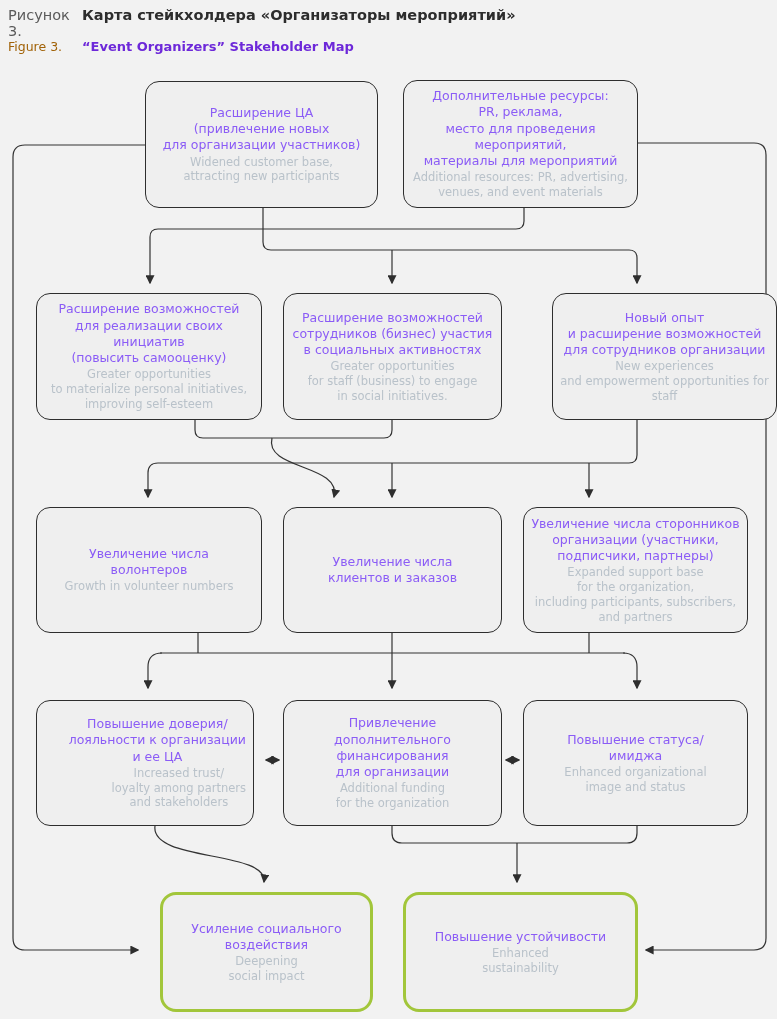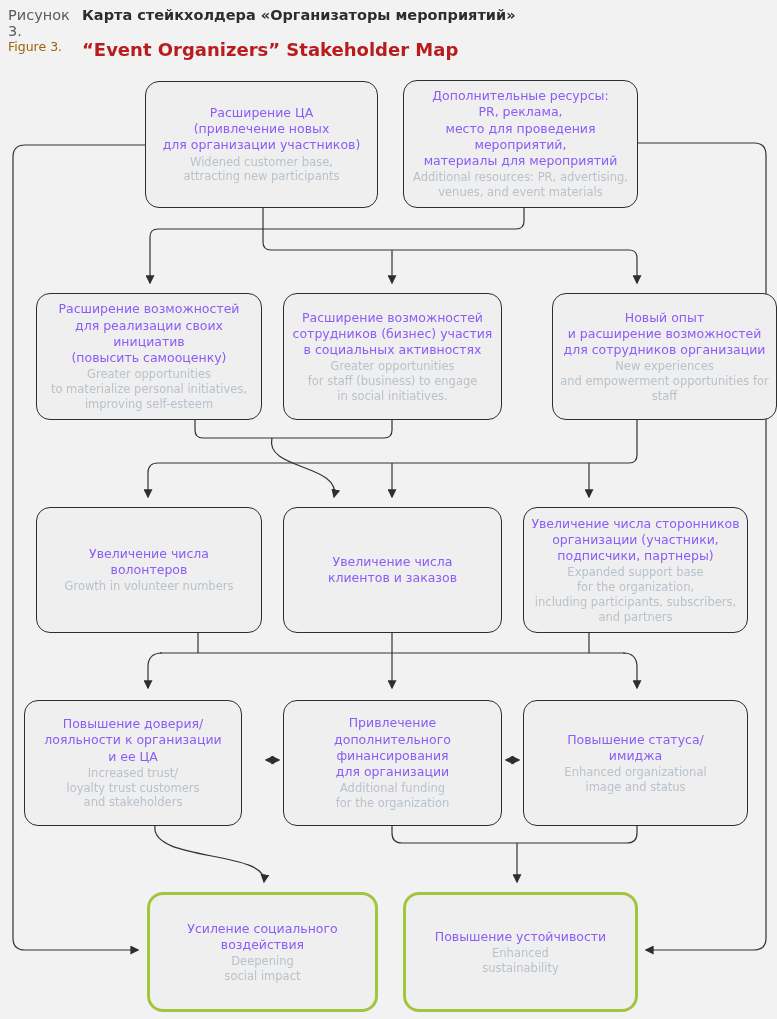--- a/index.html
+++ b/index.html
@@ -4,21 +4,21 @@
 <style>
   html,body{margin:0;padding:0;}
   body{font-family:"DejaVu Sans","Liberation Sans",sans-serif;background:#f2f2f2;}
   .stage{position:relative;width:777px;height:1019px;background:#f2f2f2;overflow:hidden;}
 
   .titleblock{position:absolute;left:8px;top:7px;z-index:3;}
   .titlerow{display:flex;align-items:flex-start;}
   .t-prefix-ru{width:74px;flex:0 0 74px;font-size:14.5px;color:#5a5a5a;}
   .t-main-ru{font-size:14.5px;font-weight:bold;color:#2d2d2d;}
   .t-prefix-en{width:74px;flex:0 0 74px;font-size:12.5px;color:#a16207;}
-  .t-main-en{font-size:18px;font-weight:bold;color:#b91c1c;}
+  .t-main-en{font-size:13px;font-weight:bold;color:#6d28d9;}
 
   svg.wires{position:absolute;left:0;top:0;z-index:1;}
 
   .box{position:absolute;z-index:2;background:#efefef;border:1.3px solid #2e2e2e;
        border-radius:14px;box-sizing:border-box;display:flex;flex-direction:column;
        justify-content:center;align-items:center;text-align:center;padding:5px 7px;}
   .box .ru{color:#8b5cf6;font-size:12.5px;line-height:1.3;white-space:pre-line;}
   .box .en{color:#b9c2ca;font-size:11.5px;line-height:1.28;white-space:pre-line;margin-top:1px;}
   .box.green{border:3px solid #a2c63b;border-radius:16px;}
 </style>
@@ -132,43 +132,43 @@
   <div class="box" style="left:523px;top:507px;width:225px;height:126px;">
     <span class="ru">Увеличение числа сторонников
 организации (участники,
 подписчики, партнеры)</span>
     <span class="en">Expanded support base
 for the organization,
 including participants, subscribers,
 and partners</span>
   </div>
 
-  <div class="box" style="left:24px;top:700px;width:218px;height:126px;">
+  <div class="box" style="left:36px;top:700px;width:218px;height:126px;align-items:flex-end;">
     <span class="ru">Повышение доверия/
 лояльности к организации
 и ее ЦА</span>
     <span class="en">Increased trust/
-loyalty trust customers
+loyalty among partners
 and stakeholders</span>
   </div>
   <div class="box" style="left:283px;top:700px;width:219px;height:126px;">
     <span class="ru">Привлечение дополнительного
 финансирования
 для организации</span>
     <span class="en">Additional funding
 for the organization</span>
   </div>
   <div class="box" style="left:523px;top:700px;width:225px;height:126px;">
     <span class="ru">Повышение статуса/
 имиджа</span>
     <span class="en">Enhanced organizational
 image and status</span>
   </div>
 
-  <div class="box green" style="left:147px;top:892px;width:231px;height:120px;">
+  <div class="box green" style="left:160px;top:892px;width:213px;height:120px;">
     <span class="ru">Усиление социального
 воздействия</span>
     <span class="en">Deepening
 social impact</span>
   </div>
   <div class="box green" style="left:403px;top:892px;width:235px;height:120px;">
     <span class="ru">Повышение устойчивости</span>
     <span class="en">Enhanced
 sustainability</span>
   </div>

